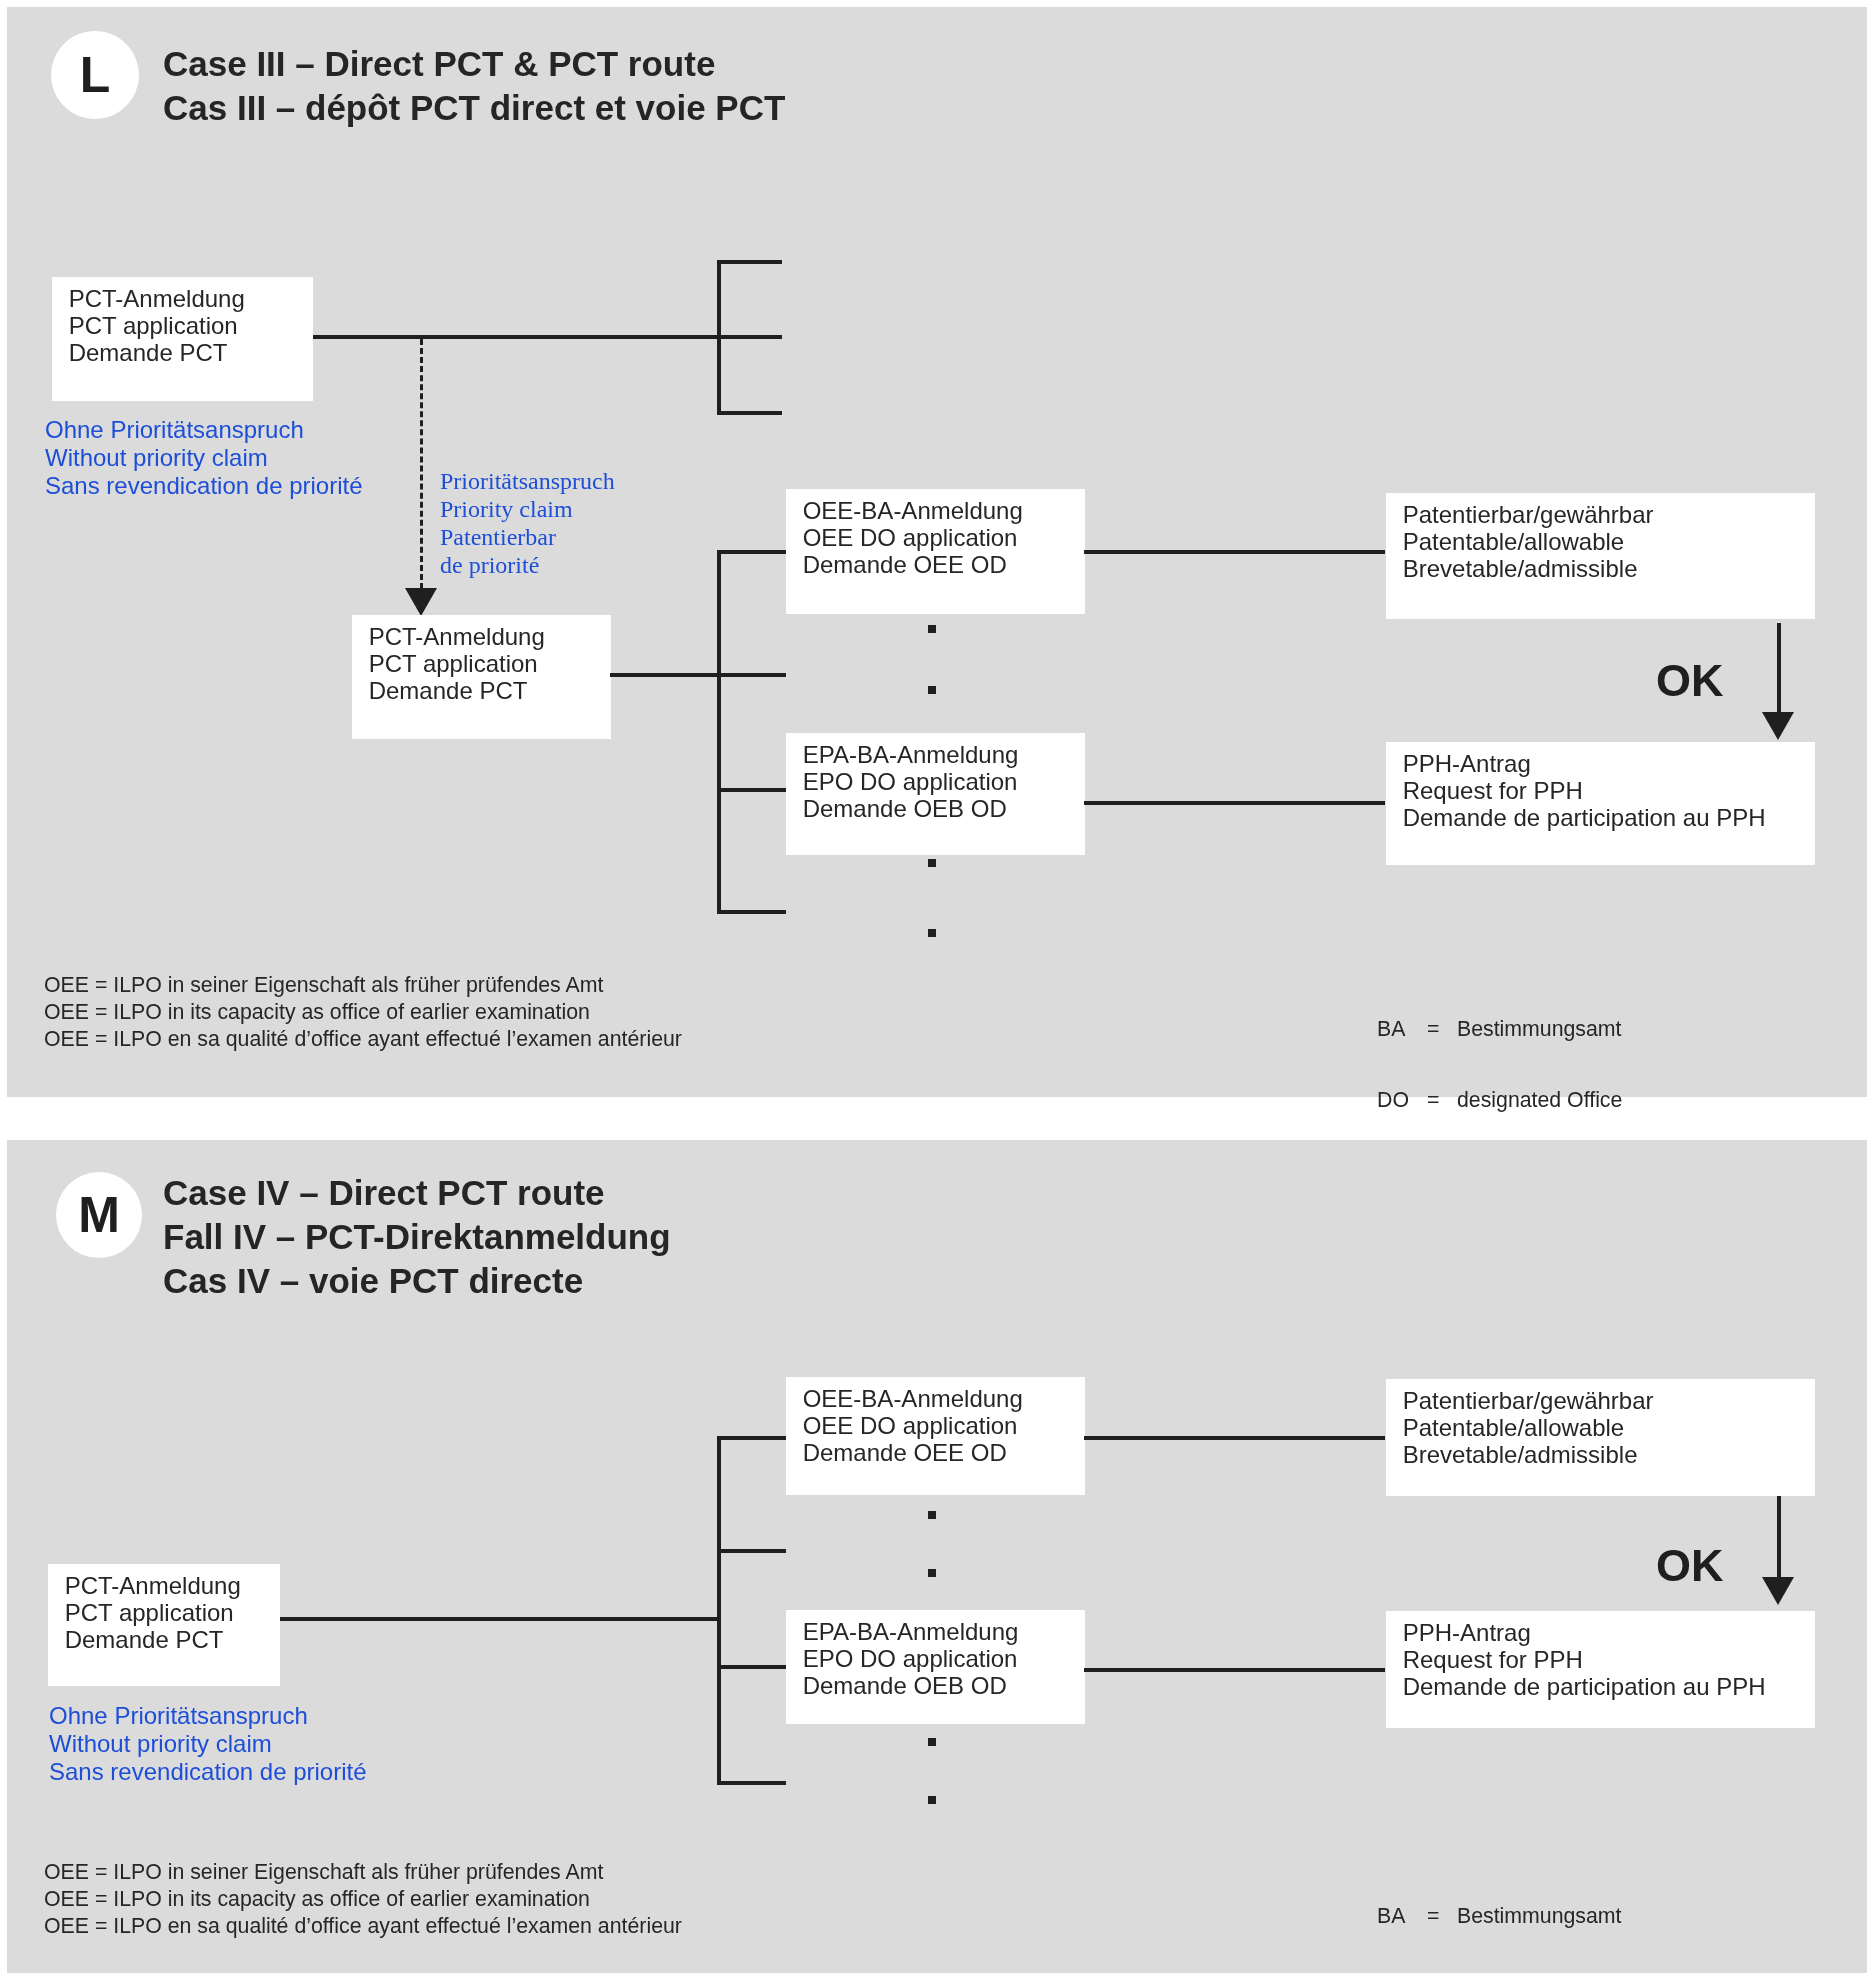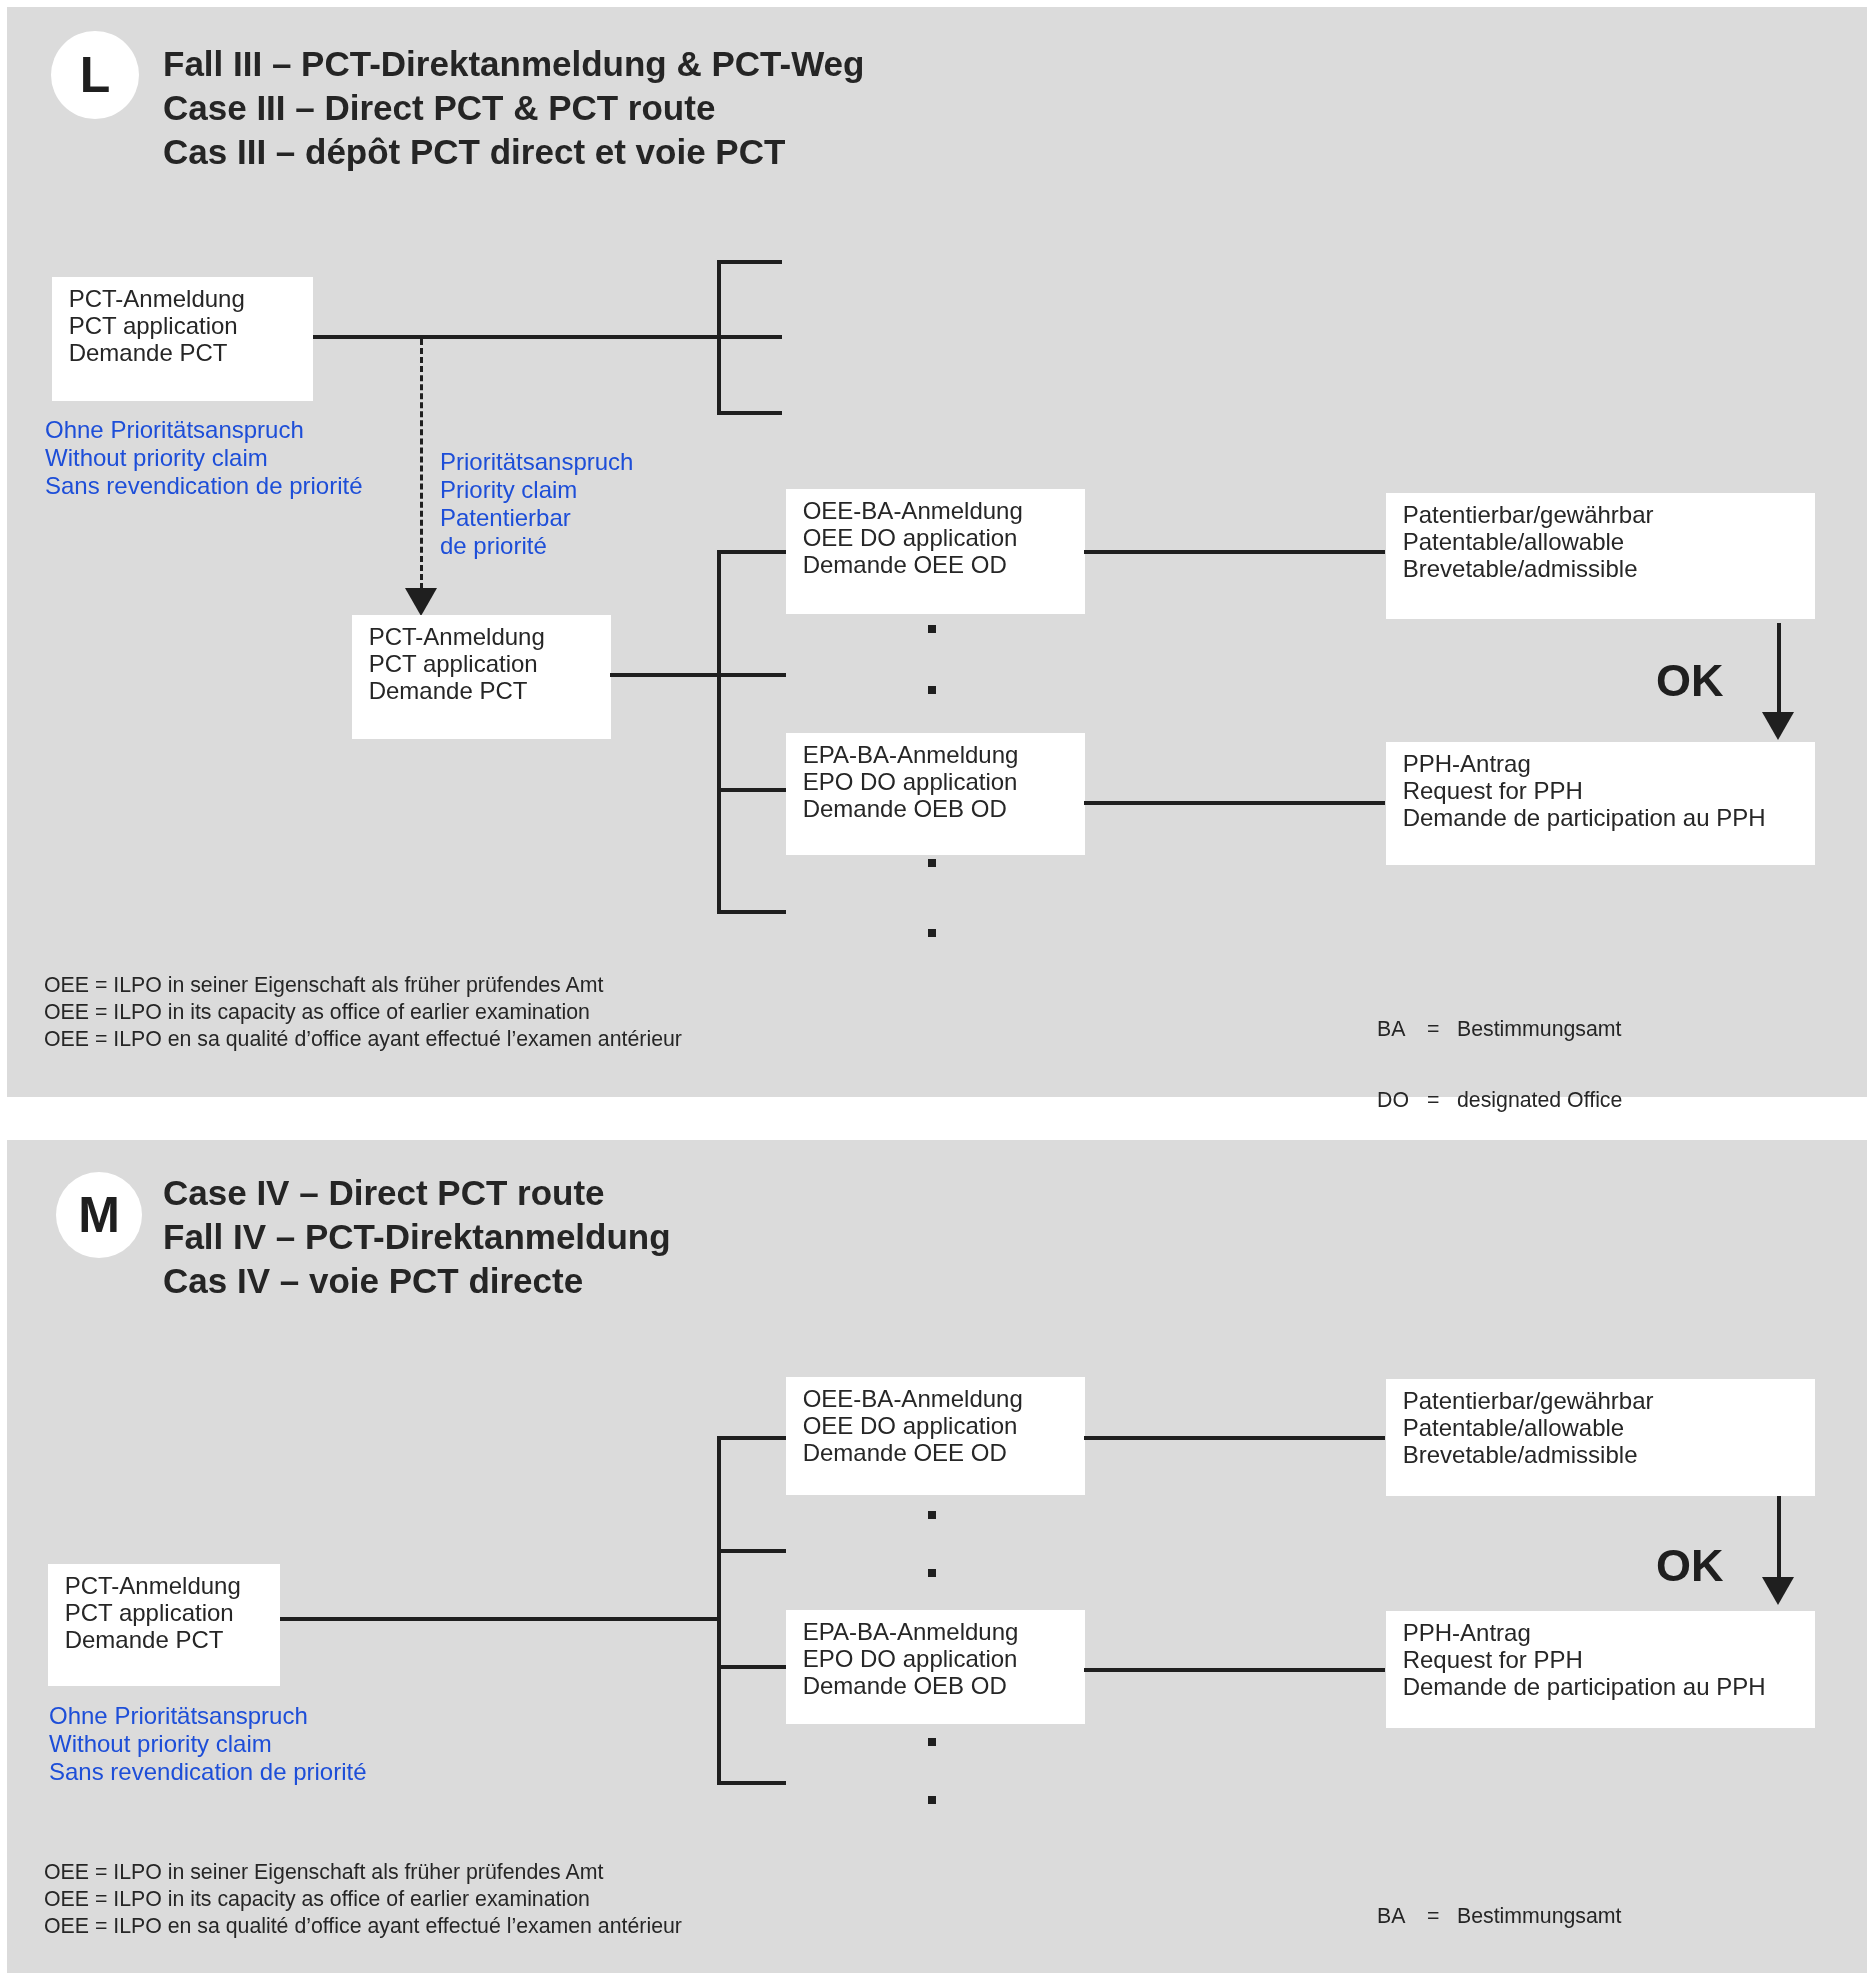--- a/index.html
+++ b/index.html
@@ -40,21 +40,20 @@
 <body>
 
 <section>
   <div class="panel" style="left:7.4px;top:7.4px;width:1860px;height:1090px;"></div>
 
   <div class="badge" style="left:51px;top:31px;width:88px;height:88px;">
     <span>L</span>
   </div>
 
   <div class="title" style="left:163px;top:42px;">
-    <div>Fall III – PCT-Direktanmeldung &amp; PCT-Weg</div>
     <div>Case III – Direct PCT &amp; PCT route</div>
     <div>Cas III – dépôt PCT direct et voie PCT</div>
   </div>
 
   <div class="box" style="left:52px;top:277px;width:261px;height:124px;">
     <div>PCT-Anmeldung</div>
     <div>PCT application</div>
     <div>Demande PCT</div>
   </div>
 
@@ -66,21 +65,21 @@
 
   <div class="hline" style="left:313px;top:335px;width:404px;"></div>
   <div class="vline" style="left:717px;top:260px;height:155px;"></div>
   <div class="hline" style="left:721px;top:260px;width:61px;"></div>
   <div class="hline" style="left:721px;top:335px;width:61px;"></div>
   <div class="hline" style="left:721px;top:411px;width:61px;"></div>
 
   <div class="vdash" style="left:420px;top:339px;height:250px;"></div>
   <div class="arrow-down" style="left:405px;top:588px;"></div>
 
-  <div class="lbl" style="left:440px;top:448px;">
+  <div class="lbl" style="left:440px;top:467px;font-family:Liberation Serif, serif;">
     <div>Prioritätsanspruch</div>
     <div>Priority claim</div>
     <div>Patentierbar</div>
     <div>de priorité</div>
   </div>
 
   <div class="box" style="left:352px;top:615px;width:259px;height:124px;">
     <div>PCT-Anmeldung</div>
     <div>PCT application</div>
     <div>Demande PCT</div>

